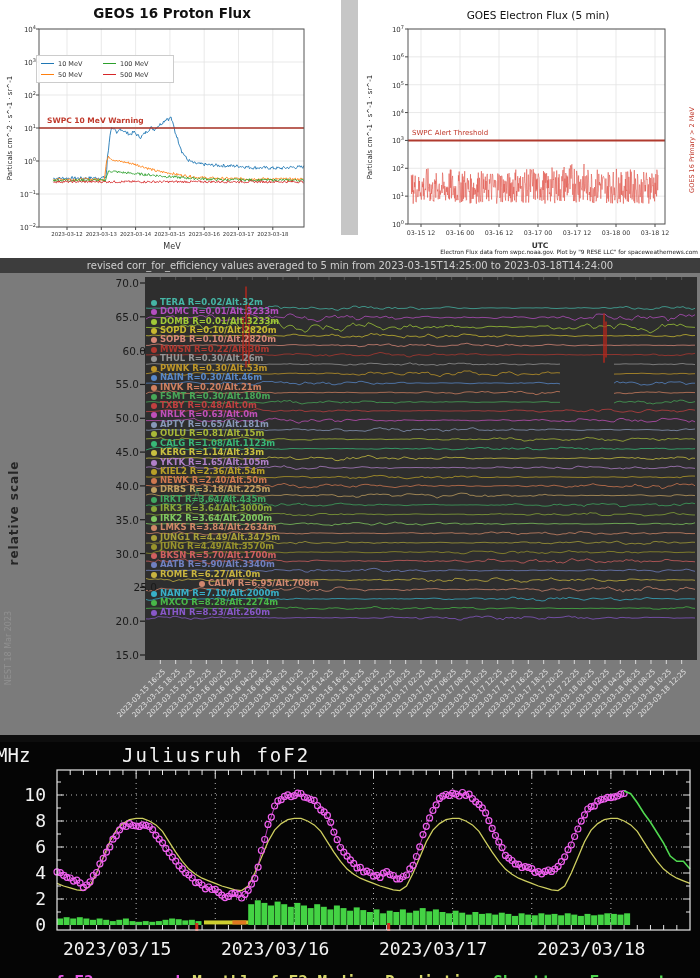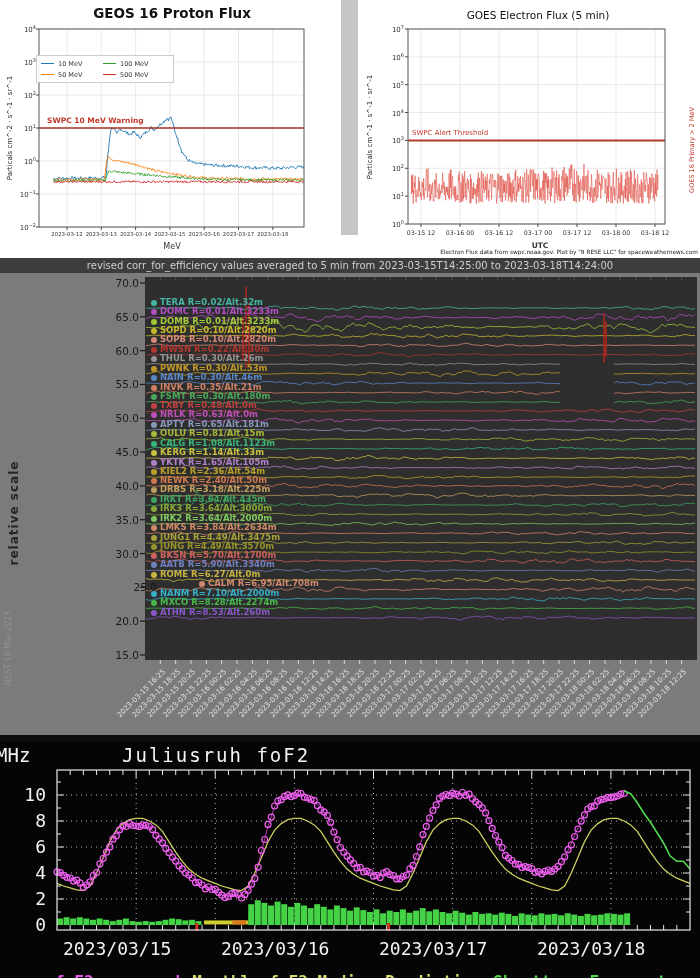--- a/index.html
+++ b/index.html
@@ -317,21 +317,21 @@
         <line x1="249" y1="30.2908" x2="249" y2="92.51592000000002" stroke="#b5271d" stroke-width="1.6" opacity="0.9"></line>
         <line x1="243" y1="43.818" x2="243" y2="87.7814" stroke="#b5271d" stroke-width="1.6" opacity="0.9"></line>
         <line x1="604" y1="40.4362" x2="604" y2="89.81047999999998" stroke="#b5271d" stroke-width="1.6" opacity="0.9"></line>
         <line x1="606" y1="48.55252000000002" x2="606" y2="84.3996" stroke="#b5271d" stroke-width="1.6" opacity="0.9"></line>
       </svg>
     <div class="vlabel rot" id="rio-ylabel" style="left:14px;top:255px;">relative scale</div>
     <div class="vlabel rot" id="rio-watermark" style="left:8px;top:390px;">NEST  18 Mar 2023</div>
     <div id="rio-labels">
         <div class="rio-ytick" style="left: 95px; top: 19px;">70.0</div>
         <div class="rio-ytick" style="left: 95px; top: 52.818px;">65.0</div>
-        <div class="rio-ytick" style="left: 95px; top: 86.636px;">60.0</div>
+        <div class="rio-ytick" style="left: 102px; top: 86.636px;">60.0</div>
         <div class="rio-ytick" style="left: 95px; top: 120.454px;">55.0</div>
         <div class="rio-ytick" style="left: 95px; top: 154.272px;">50.0</div>
         <div class="rio-ytick" style="left: 95px; top: 188.09px;">45.0</div>
         <div class="rio-ytick" style="left: 95px; top: 221.908px;">40.0</div>
         <div class="rio-ytick" style="left: 95px; top: 255.726px;">35.0</div>
         <div class="rio-ytick" style="left: 95px; top: 289.544px; text-align: right;">30.0</div>
         <div class="rio-ytick" style="left: 113px; top: 323.362px;">25.0</div>
         <div class="rio-ytick" style="left: 95px; top: 357.18px;">20.0</div>
         <div class="rio-ytick" style="left: 95px; top: 390.998px;">15.0</div>
         <div class="rio-xtick" style="right: 539.667px; top: 409px;">2023-03-15 16:25</div>
@@ -371,21 +371,21 @@
         <div class="rio-xtick" style="right: 18.345px; top: 409px;">2023-03-18 12:25</div>
         <div class="station-label" style="left: 151px; top: 39.0253px; color: rgb(69, 181, 165);"><span class="station-dot" style="background:#45b5a5"></span><span>TERA R=0.02/Alt.32m</span></div>
         <div class="station-label" style="left: 151px; top: 48.4944px; color: rgb(180, 79, 192);"><span class="station-dot" style="background:#b44fc0"></span><span>DOMC R=0.01/Alt.3233m</span></div>
         <div class="station-label" style="left: 151px; top: 57.9634px; color: rgb(160, 200, 56);"><span class="station-dot" style="background:#a0c838"></span><span>DOMB R=0.01/Alt.3233m</span></div>
         <div class="station-label" style="left: 151px; top: 66.7561px; color: rgb(200, 184, 48);"><span class="station-dot" style="background:#c8b830"></span><span>SOPD R=0.10/Alt.2820m</span></div>
         <div class="station-label" style="left: 151px; top: 76.2251px; color: rgb(216, 136, 120);"><span class="station-dot" style="background:#d88878"></span><span>SOPB R=0.10/Alt.2820m</span></div>
         <div class="station-label" style="left: 151px; top: 85.6942px; color: rgb(176, 56, 48);"><span class="station-dot" style="background:#b03830"></span><span>MWSN R=0.22/Alt.30m</span></div>
         <div class="station-label" style="left: 151px; top: 95.1632px; color: rgb(149, 149, 149);"><span class="station-dot" style="background:#959595"></span><span>THUL R=0.30/Alt.26m</span></div>
         <div class="station-label" style="left: 151px; top: 104.632px; color: rgb(192, 152, 40);"><span class="station-dot" style="background:#c09828"></span><span>PWNK R=0.30/Alt.53m</span></div>
         <div class="station-label" style="left: 151px; top: 114.101px; color: rgb(88, 136, 200);"><span class="station-dot" style="background:#5888c8"></span><span>NAIN R=0.30/Alt.46m</span></div>
-        <div class="station-label" style="left: 151px; top: 123.57px; color: rgb(208, 128, 96);"><span class="station-dot" style="background:#d08060"></span><span>INVK R=0.35/Alt.21m</span></div>
+        <div class="station-label" style="left: 151px; top: 123.57px; color: rgb(208, 128, 96);"><span class="station-dot" style="background:#d08060"></span><span>INVK R=0.20/Alt.21m</span></div>
         <div class="station-label" style="left: 151px; top: 133.039px; color: rgb(72, 168, 88);"><span class="station-dot" style="background:#48a858"></span><span>FSMT R=0.30/Alt.180m</span></div>
         <div class="station-label" style="left: 151px; top: 141.832px; color: rgb(192, 64, 64);"><span class="station-dot" style="background:#c04040"></span><span>TXBY R=0.48/Alt.0m</span></div>
         <div class="station-label" style="left: 151px; top: 151.301px; color: rgb(192, 80, 184);"><span class="station-dot" style="background:#c050b8"></span><span>NRLK R=0.63/Alt.0m</span></div>
         <div class="station-label" style="left: 151px; top: 160.77px; color: rgb(136, 152, 184);"><span class="station-dot" style="background:#8898b8"></span><span>APTY R=0.65/Alt.181m</span></div>
         <div class="station-label" style="left: 151px; top: 170.239px; color: rgb(168, 184, 56);"><span class="station-dot" style="background:#a8b838"></span><span>OULU R=0.81/Alt.15m</span></div>
         <div class="station-label" style="left: 151px; top: 179.708px; color: rgb(56, 184, 120);"><span class="station-dot" style="background:#38b878"></span><span>CALG R=1.08/Alt.1123m</span></div>
         <div class="station-label" style="left: 151px; top: 189.177px; color: rgb(200, 192, 64);"><span class="station-dot" style="background:#c8c040"></span><span>KERG R=1.14/Alt.33m</span></div>
         <div class="station-label" style="left: 151px; top: 198.646px; color: rgb(176, 128, 200);"><span class="station-dot" style="background:#b080c8"></span><span>YKTK R=1.65/Alt.105m</span></div>
         <div class="station-label" style="left: 151px; top: 208.115px; color: rgb(184, 160, 40);"><span class="station-dot" style="background:#b8a028"></span><span>KIEL2 R=2.36/Alt.54m</span></div>
         <div class="station-label" style="left: 151px; top: 216.908px; color: rgb(208, 120, 80);"><span class="station-dot" style="background:#d07850"></span><span>NEWK R=2.40/Alt.50m</span></div>

